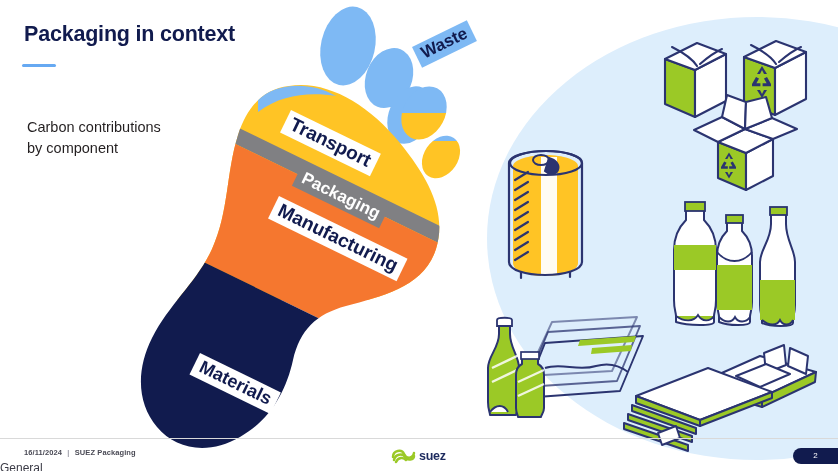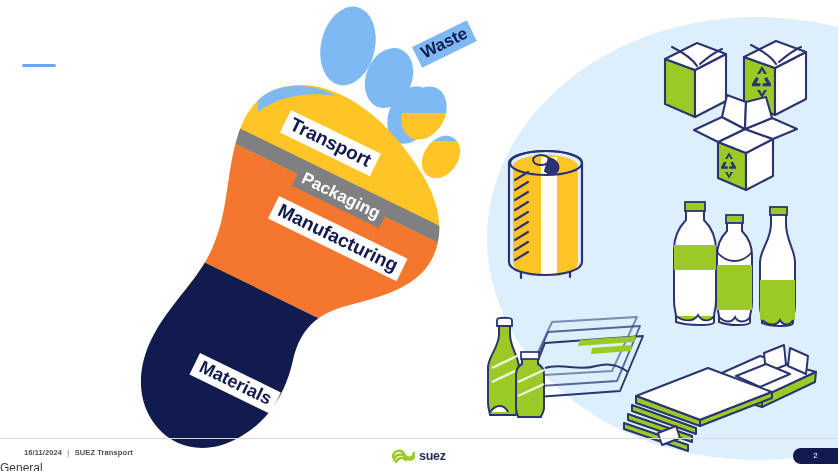--- a/index.html
+++ b/index.html
@@ -334,33 +334,35 @@
       </g>
       <path d="M658 433 L676 426 L680 438 L662 445 Z" fill="#ffffff" stroke="#2b3470" stroke-width="1.9" stroke-linejoin="round"></path>
     </g>
   </svg>
 
   <div class="footer-rule"></div>
 
   <div class="footer-meta">
     <span>16/11/2024</span>
     <span class="sep">|</span>
-    <span>SUEZ Transport</span>
+    <span>SUEZ Packaging</span>
   </div>
 
   <div class="classification">General</div>
 
   <svg class="logo" viewBox="0 0 140 44">
     <g fill="none" stroke="#9bc926" stroke-width="5" stroke-linecap="round">
       <path d="M8 28 C 8 14, 26 12, 30 22 C 34 32, 48 32, 50 20"></path>
       <path d="M10 34 C 12 22, 28 20, 32 28 C 36 36, 50 34, 50 26"></path>
       <path d="M14 38 C 18 28, 30 28, 34 34"></path>
     </g>
     <g fill="#1c2a5e">
       <text x="60" y="33" font-family="Liberation Sans, sans-serif" font-size="25" font-weight="bold" letter-spacing="-0.5">suez</text>
     </g>
   </svg>
 
   <div class="page-badge">2</div>
 
+  <div class="title">Packaging in context</div>
   <div class="title-rule"></div>
+  <div class="subtitle">Carbon contributions<br>by component</div>
 
 </div>
 
 </body></html>

